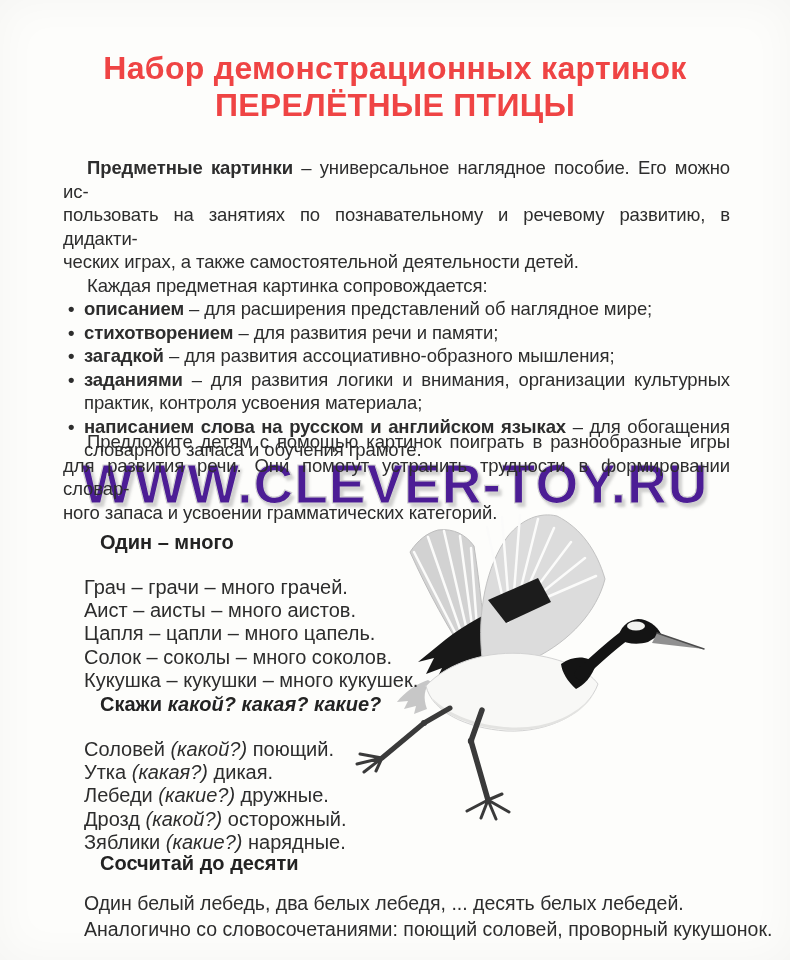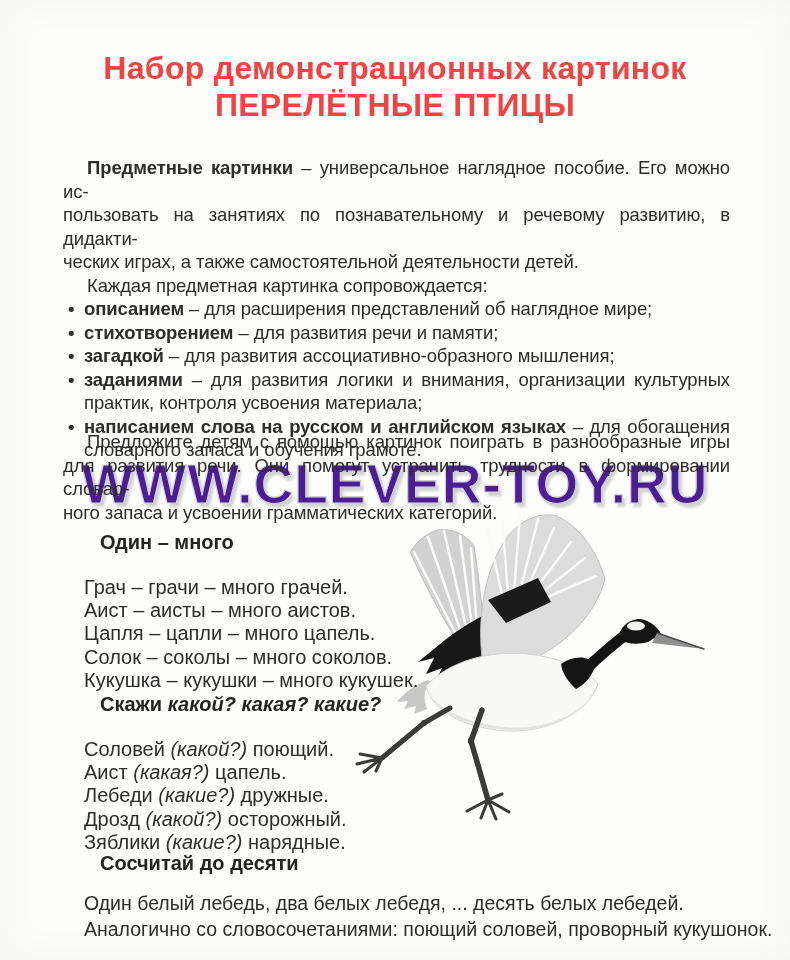--- a/index.html
+++ b/index.html
@@ -119,21 +119,21 @@
       <div>Цапля – цапли – много цапель.</div>
       <div>Солок – соколы – много соколов.</div>
       <div>Кукушка – кукушки – много кукушек.</div>
     </div>
   </div>
 
   <div class="sec sec-say">
     <h3><span>Скажи</span> <span class="it">какой? какая? какие?</span></h3>
     <div class="items">
       <div><span>Соловей</span> <span class="q">(какой?)</span> <span>поющий.</span></div>
-      <div><span>Аист</span> <span class="q">(какая?)</span> <span>цапель.</span></div>
+      <div><span>Утка</span> <span class="q">(какая?)</span> <span>дикая.</span></div>
       <div><span>Лебеди</span> <span class="q">(какие?)</span> <span>дружные.</span></div>
       <div><span>Дрозд</span> <span class="q">(какой?)</span> <span>осторожный.</span></div>
       <div><span>Зяблики</span> <span class="q">(какие?)</span> <span>нарядные.</span></div>
     </div>
   </div>
 
   <div class="sec sec-count">
     <h3>Сосчитай до десяти</h3>
     <div class="items">
       <div>Один белый лебедь, два белых лебедя, ... десять белых лебедей.</div>

